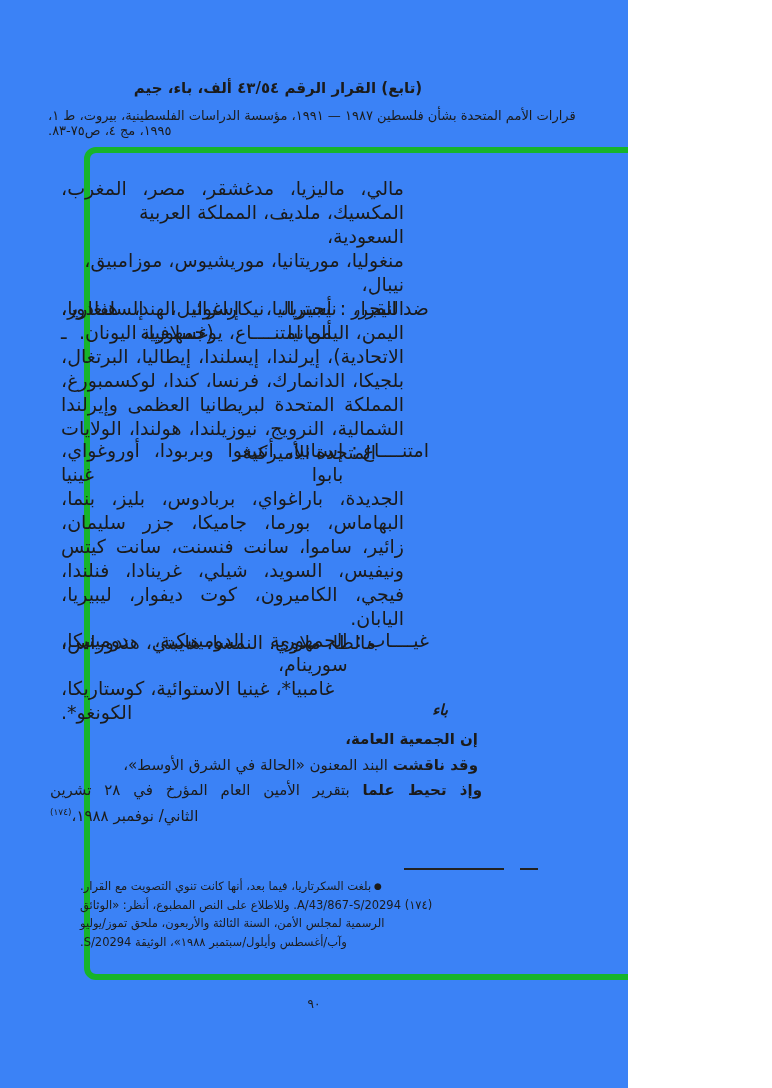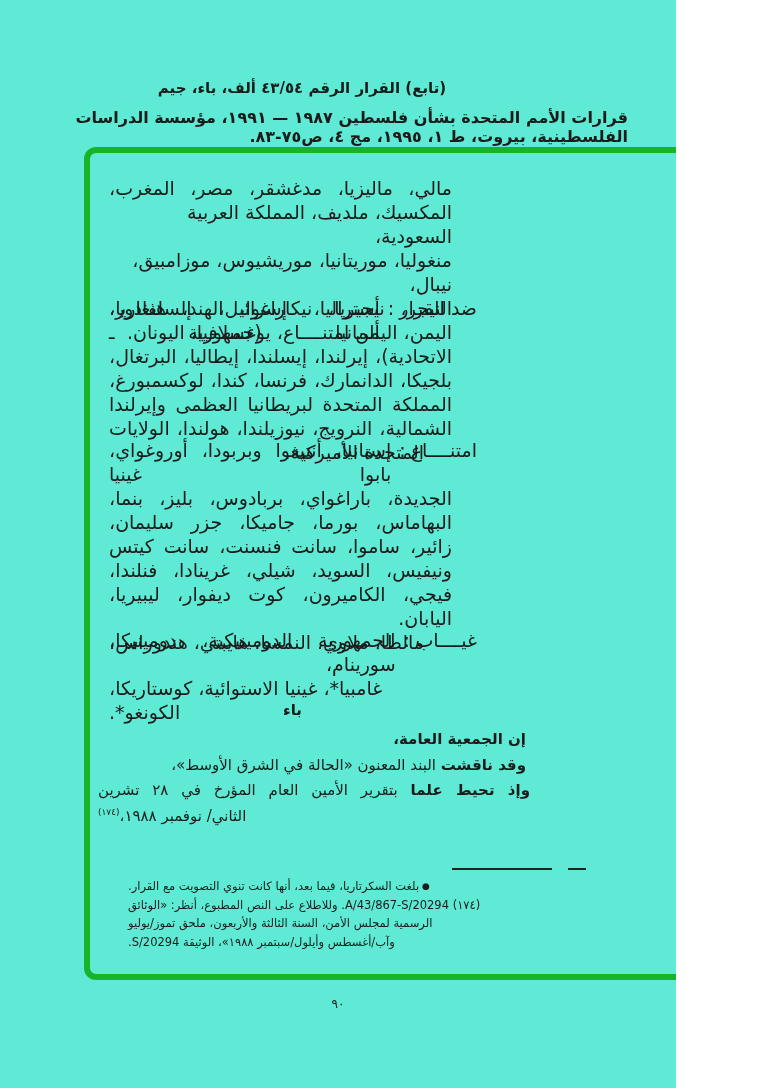--- a/index.html
+++ b/index.html
@@ -1,27 +1,27 @@
 <!DOCTYPE html>
 <html lang="ar"><head>
 <meta charset="utf-8">
 <style>
   html,body{margin:0;padding:0;background:#fff;}
   .page{
-    position:relative;width:676px;height:1088px;background:#5eead4;
+    position:relative;width:628px;height:1088px;background:#3b82f6;
     font-family:"DejaVu Sans",sans-serif;color:#1b1b1b;overflow:hidden;
   }
   
   .h-title{
     position:absolute;top:79px;left:0;right:72px;text-align:center;
     direction:rtl;font-size:15px;font-weight:bold;letter-spacing:0.2px;
   }
   .h-source{
-    position:absolute;top:108px;left:48px;right:48px;text-align:right;
-    direction:rtl;font-size:16px;font-weight:bold;
+    position:absolute;top:108px;left:48px;right:48px;text-align:left;
+    direction:rtl;font-size:13px;font-weight:normal;
   }
   
   .green-box{
     box-sizing:border-box;position:absolute;left:84px;top:147px;
     width:606px;height:833px;border:6px solid #17b42a;border-radius:12px;
     background:transparent;
   }
   
   .voting{
     position:absolute;top:0;right:199px;width:368px;height:700px;
@@ -34,22 +34,22 @@
   .vcolon{flex:0 0 auto;margin:0 5px 0 8px;}
   .vfirst{flex:1 1 auto;text-align:justify;text-align-last:justify;}
   .vline{padding-right:25px;text-align:right;text-align-last:justify;}
   .vsec .vline:last-child{text-align-last:auto;}
   .vsec1 .vline:last-child{margin-left:0;margin-right:28px;}
   .vsec2 .vline:last-child,
   .vsec3 .vline:last-child{text-align:left;text-align-last:left;}
   
   .bab{
     position:absolute;top:701px;right:155px;width:432px;padding-right:25px;
-    box-sizing:border-box;text-align:center;direction:rtl;
-    font-size:15px;font-weight:bold;
+    box-sizing:border-box;direction:rtl;
+    font-size:15px;font-weight:bold;font-style:italic;
   }
   
   .preamble{
     position:absolute;top:727px;right:146px;width:432px;
     direction:rtl;font-size:15px;line-height:25.5px;
   }
   .p-line{text-align:right;padding-right:4px;}
   .p-just{text-align:justify;text-align-last:justify;padding-right:0;}
   .p-left{text-align:left;text-align-last:left;padding-right:0;}
   .bold{font-weight:bold;}

